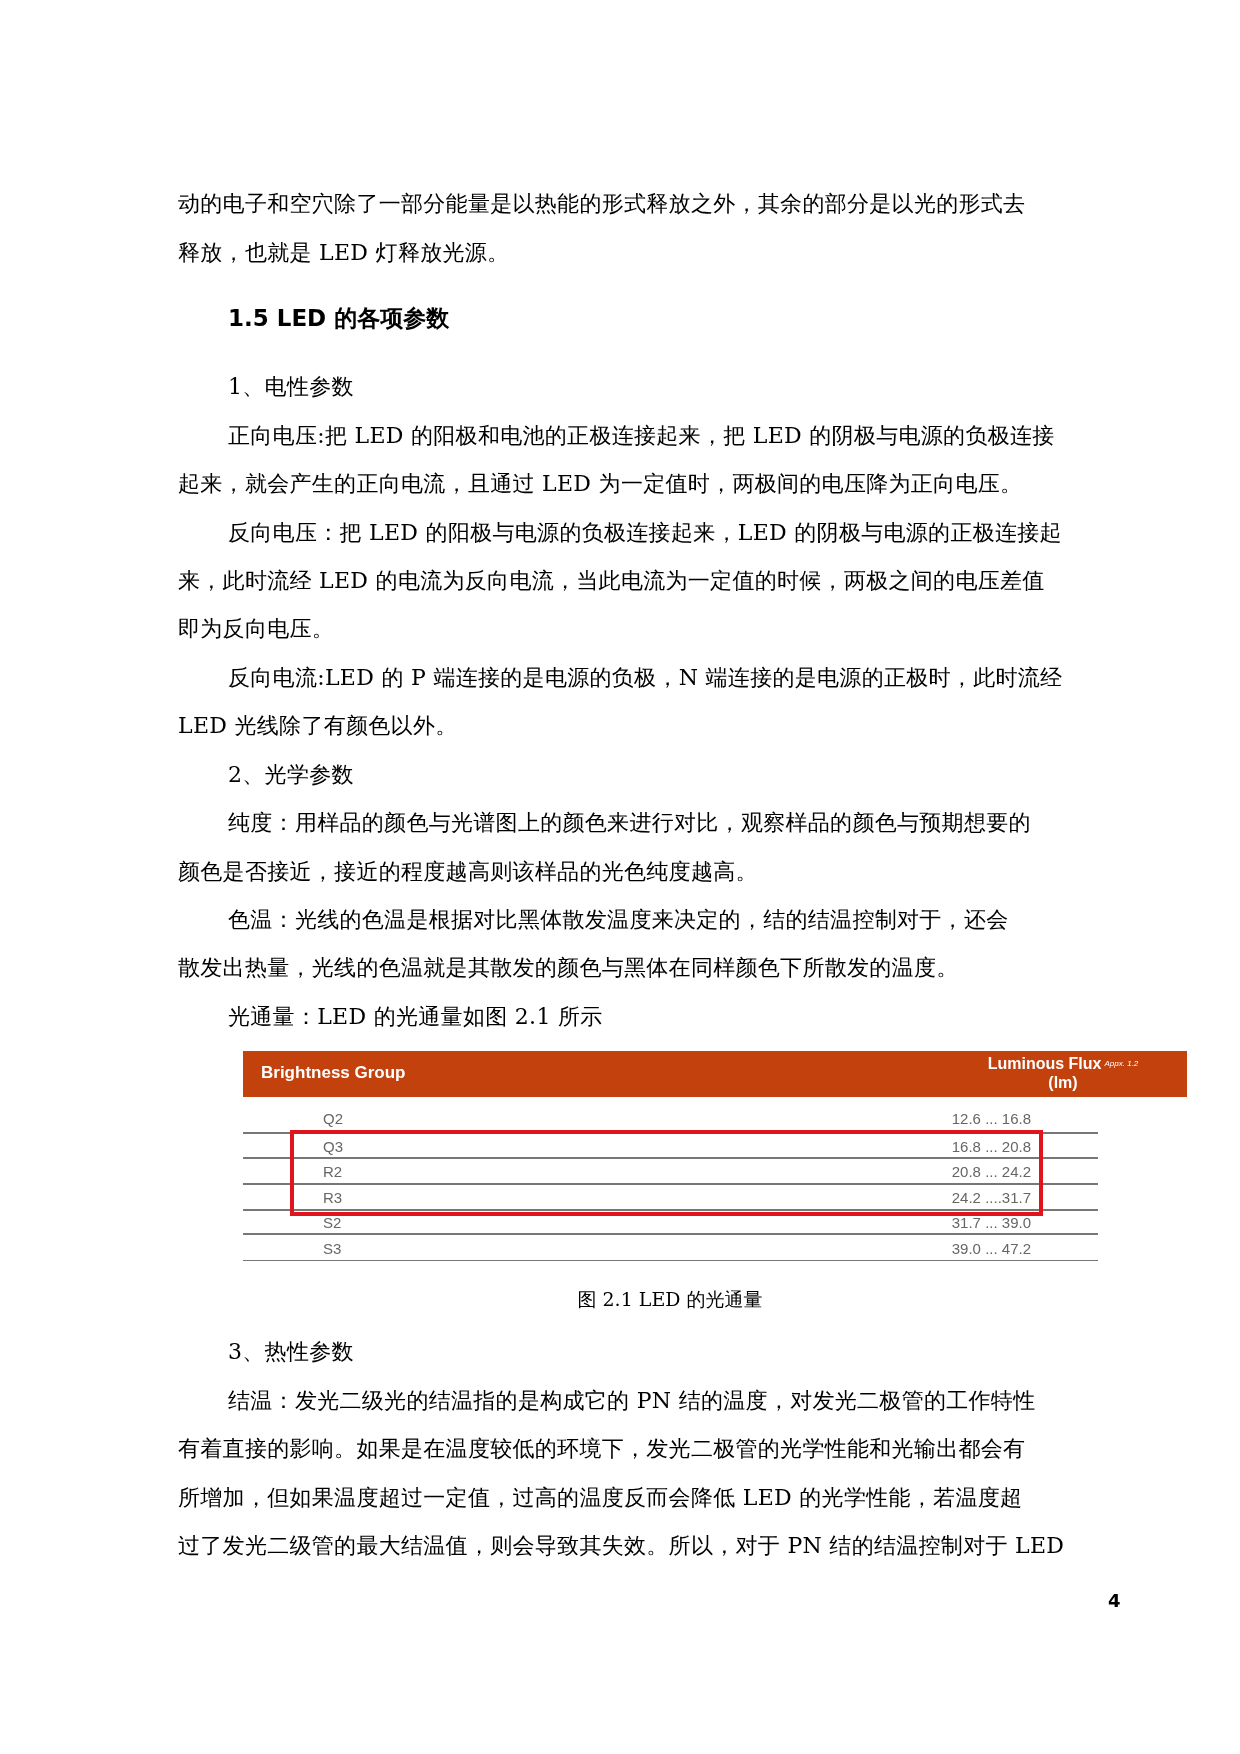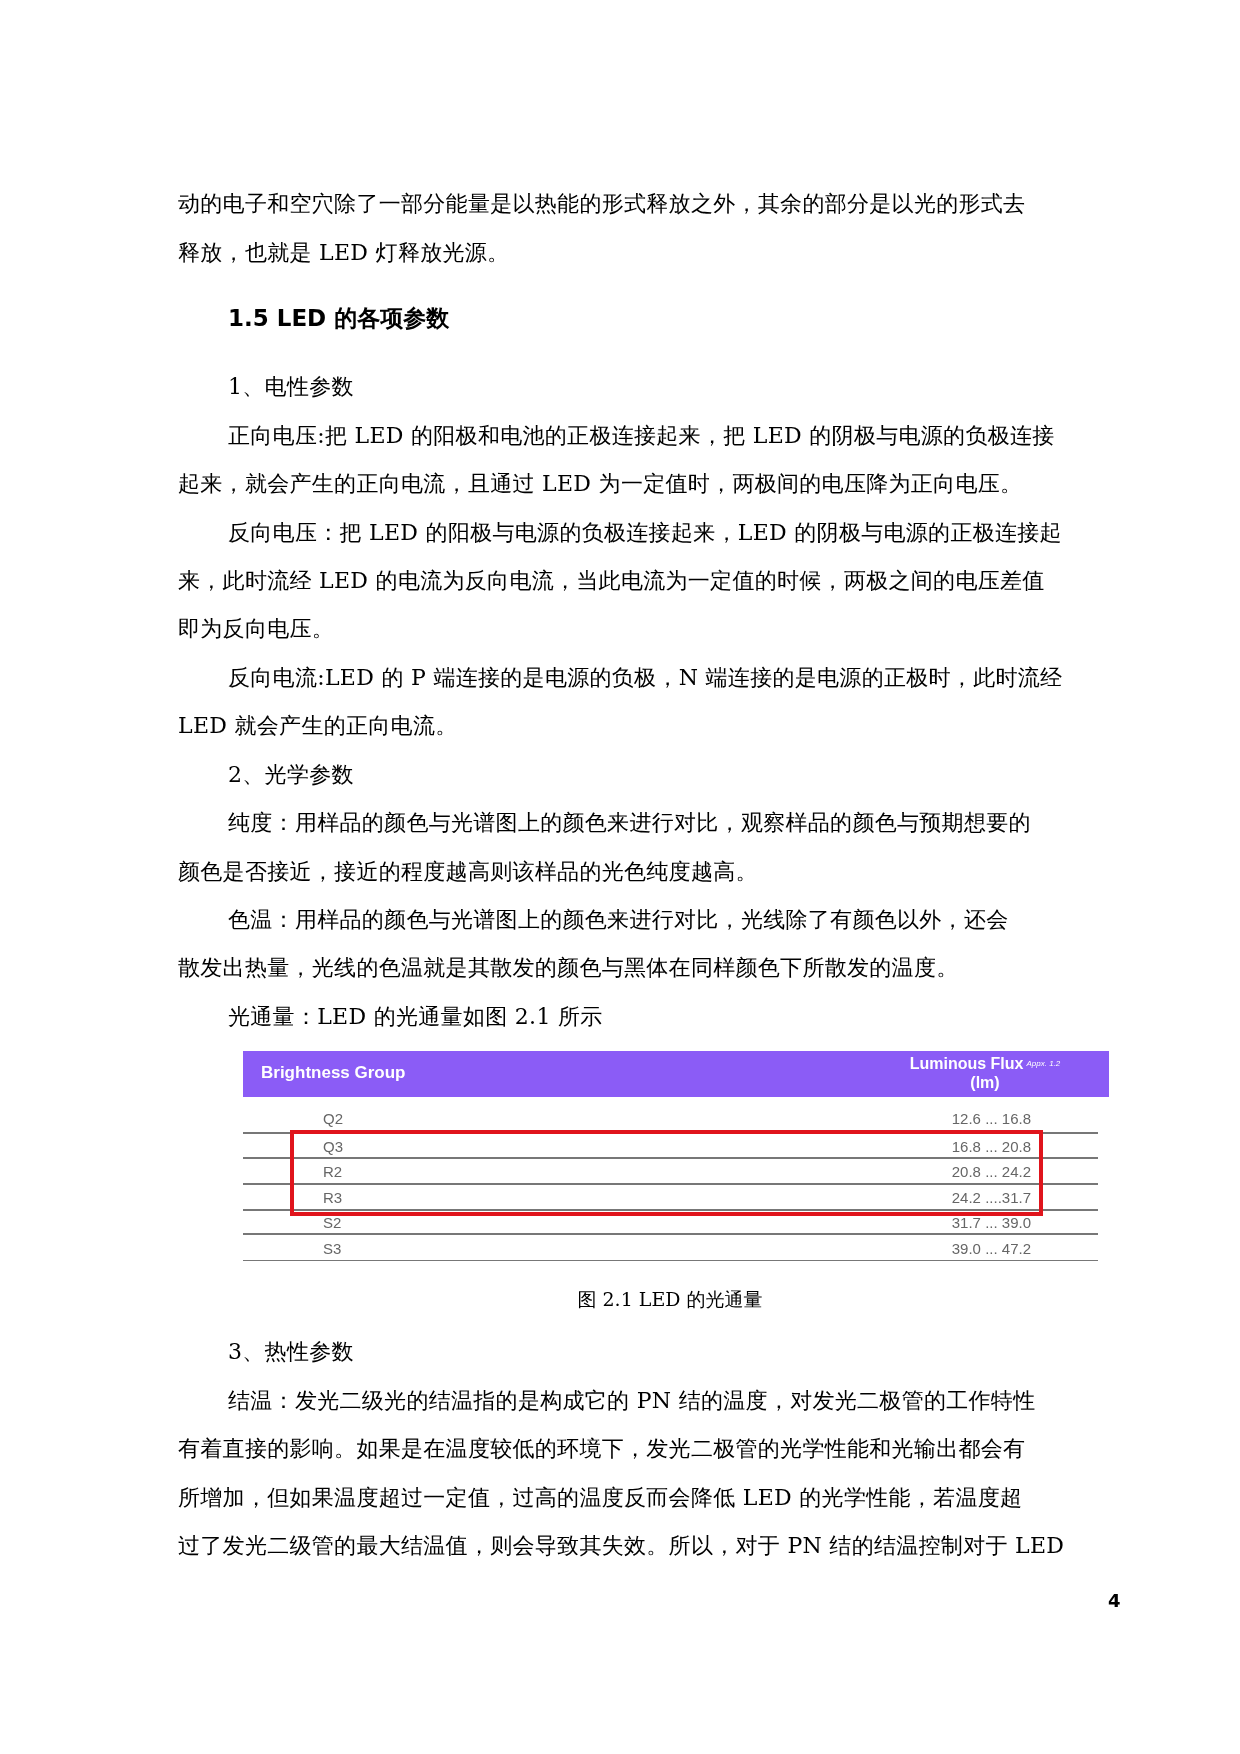--- a/index.html
+++ b/index.html
@@ -6,21 +6,21 @@
   body { width: 1240px; height: 1754px; position: relative; overflow: hidden;
          font-family: "DejaVu Serif", "Liberation Serif", serif; color: #000; }
   .page { position: absolute; left: 0; top: 0; width: 1240px; height: 1754px; }
   .line { position: absolute; left: 178px; font-size: 22px; line-height: 30px; white-space: nowrap; letter-spacing: 0.3px; }
   .indent { left: 228px; }
   .heading { position: absolute; left: 228px; font-size: 23px; font-weight: bold; line-height: 30px; font-family: "DejaVu Sans", "Liberation Sans", sans-serif; }
   .caption { position: absolute; left: 0; width: 1340px; text-align: center; font-size: 19px; line-height: 24px; }
   .pagenum { position: absolute; left: 1108px; top: 1590px; font-size: 18px; font-weight: bold; font-family: "DejaVu Sans", "Liberation Sans", sans-serif; }
 
   .figure { position: absolute; left: 243px; top: 1051px; width: 855px; height: 210px; font-family: "Liberation Sans", "DejaVu Sans", sans-serif; }
-  .fig-header { position: absolute; left: 0; top: 0; width: 866px; height: 46px; background: #8b5cf6; color: #fff; }
+  .fig-header { position: absolute; left: 0; top: 0; width: 944px; height: 46px; background: #c2410c; color: #fff; }
   .fig-header .h1 { position: absolute; left: 18px; top: 12px; font-size: 17px; font-weight: bold; }
   .fig-header .h2 { position: absolute; right: 14px; top: 3px; width: 220px; text-align: center; font-size: 16px; font-weight: bold; line-height: 19px; }
   .fig-header .sup { font-size: 8px; font-style: italic; font-weight: normal; vertical-align: top; margin-left: 3px; text-align: center; }
   .frow { position: absolute; left: 0; width: 855px; height: 26px; color: #666; font-size: 15px; }
   .frow .g { position: absolute; left: 80px; top: 4px; }
   .frow .v { position: absolute; right: 67px; top: 4px; }
   .rule { position: absolute; left: 0; width: 855px; height: 2px; background: #777; }
   .highlight { position: absolute; left: 47px; top: 79px; width: 753px; height: 86px; border: 4px solid #e0141c; box-sizing: border-box; }
 </style>
 </head>
@@ -33,26 +33,26 @@
 
   <div class="heading" style="top:303px">1.5 LED 的各项参数</div>
 
   <div class="line indent" style="top:372px">1、电性参数</div>
   <div class="line" style="top:469px">起来，就会产生的正向电流，且通过 LED 为一定值时，两极间的电压降为正向电压。</div>
   <div class="line indent" style="top:421px">正向电压:把 LED 的阳极和电池的正极连接起来，把 LED 的阴极与电源的负极连接</div>
   <div class="line indent" style="top:518px">反向电压：把 LED 的阳极与电源的负极连接起来，LED 的阴极与电源的正极连接起</div>
   <div class="line" style="top:566px">来，此时流经 LED 的电流为反向电流，当此电流为一定值的时候，两极之间的电压差值</div>
   <div class="line" style="top:614px">即为反向电压。</div>
   <div class="line indent" style="top:663px">反向电流:LED 的 P 端连接的是电源的负极，N 端连接的是电源的正极时，此时流经</div>
-  <div class="line" style="top:711px">LED 就会产生的正向电流。</div>
+  <div class="line" style="top:711px">LED 光线除了有颜色以外。</div>
 
   <div class="line indent" style="top:760px">2、光学参数</div>
   <div class="line indent" style="top:808px">纯度：用样品的颜色与光谱图上的颜色来进行对比，观察样品的颜色与预期想要的</div>
   <div class="line" style="top:857px">颜色是否接近，接近的程度越高则该样品的光色纯度越高。</div>
-  <div class="line indent" style="top:905px">色温：用样品的颜色与光谱图上的颜色来进行对比，光线除了有颜色以外，还会</div>
+  <div class="line indent" style="top:905px">色温：光线的色温是根据对比黑体散发温度来决定的，结的结温控制对于，还会</div>
   <div class="line" style="top:953px">散发出热量，光线的色温就是其散发的颜色与黑体在同样颜色下所散发的温度。</div>
   <div class="line indent" style="top:1002px">光通量：LED 的光通量如图 2.1 所示</div>
 
   <div class="figure">
     <div class="fig-header">
       <span class="h1">Brightness Group</span>
       <div class="h2">
         <span>Luminous Flux</span><span class="sup">Appx. 1.2</span><br>
         <span>(lm)</span>
       </div>

